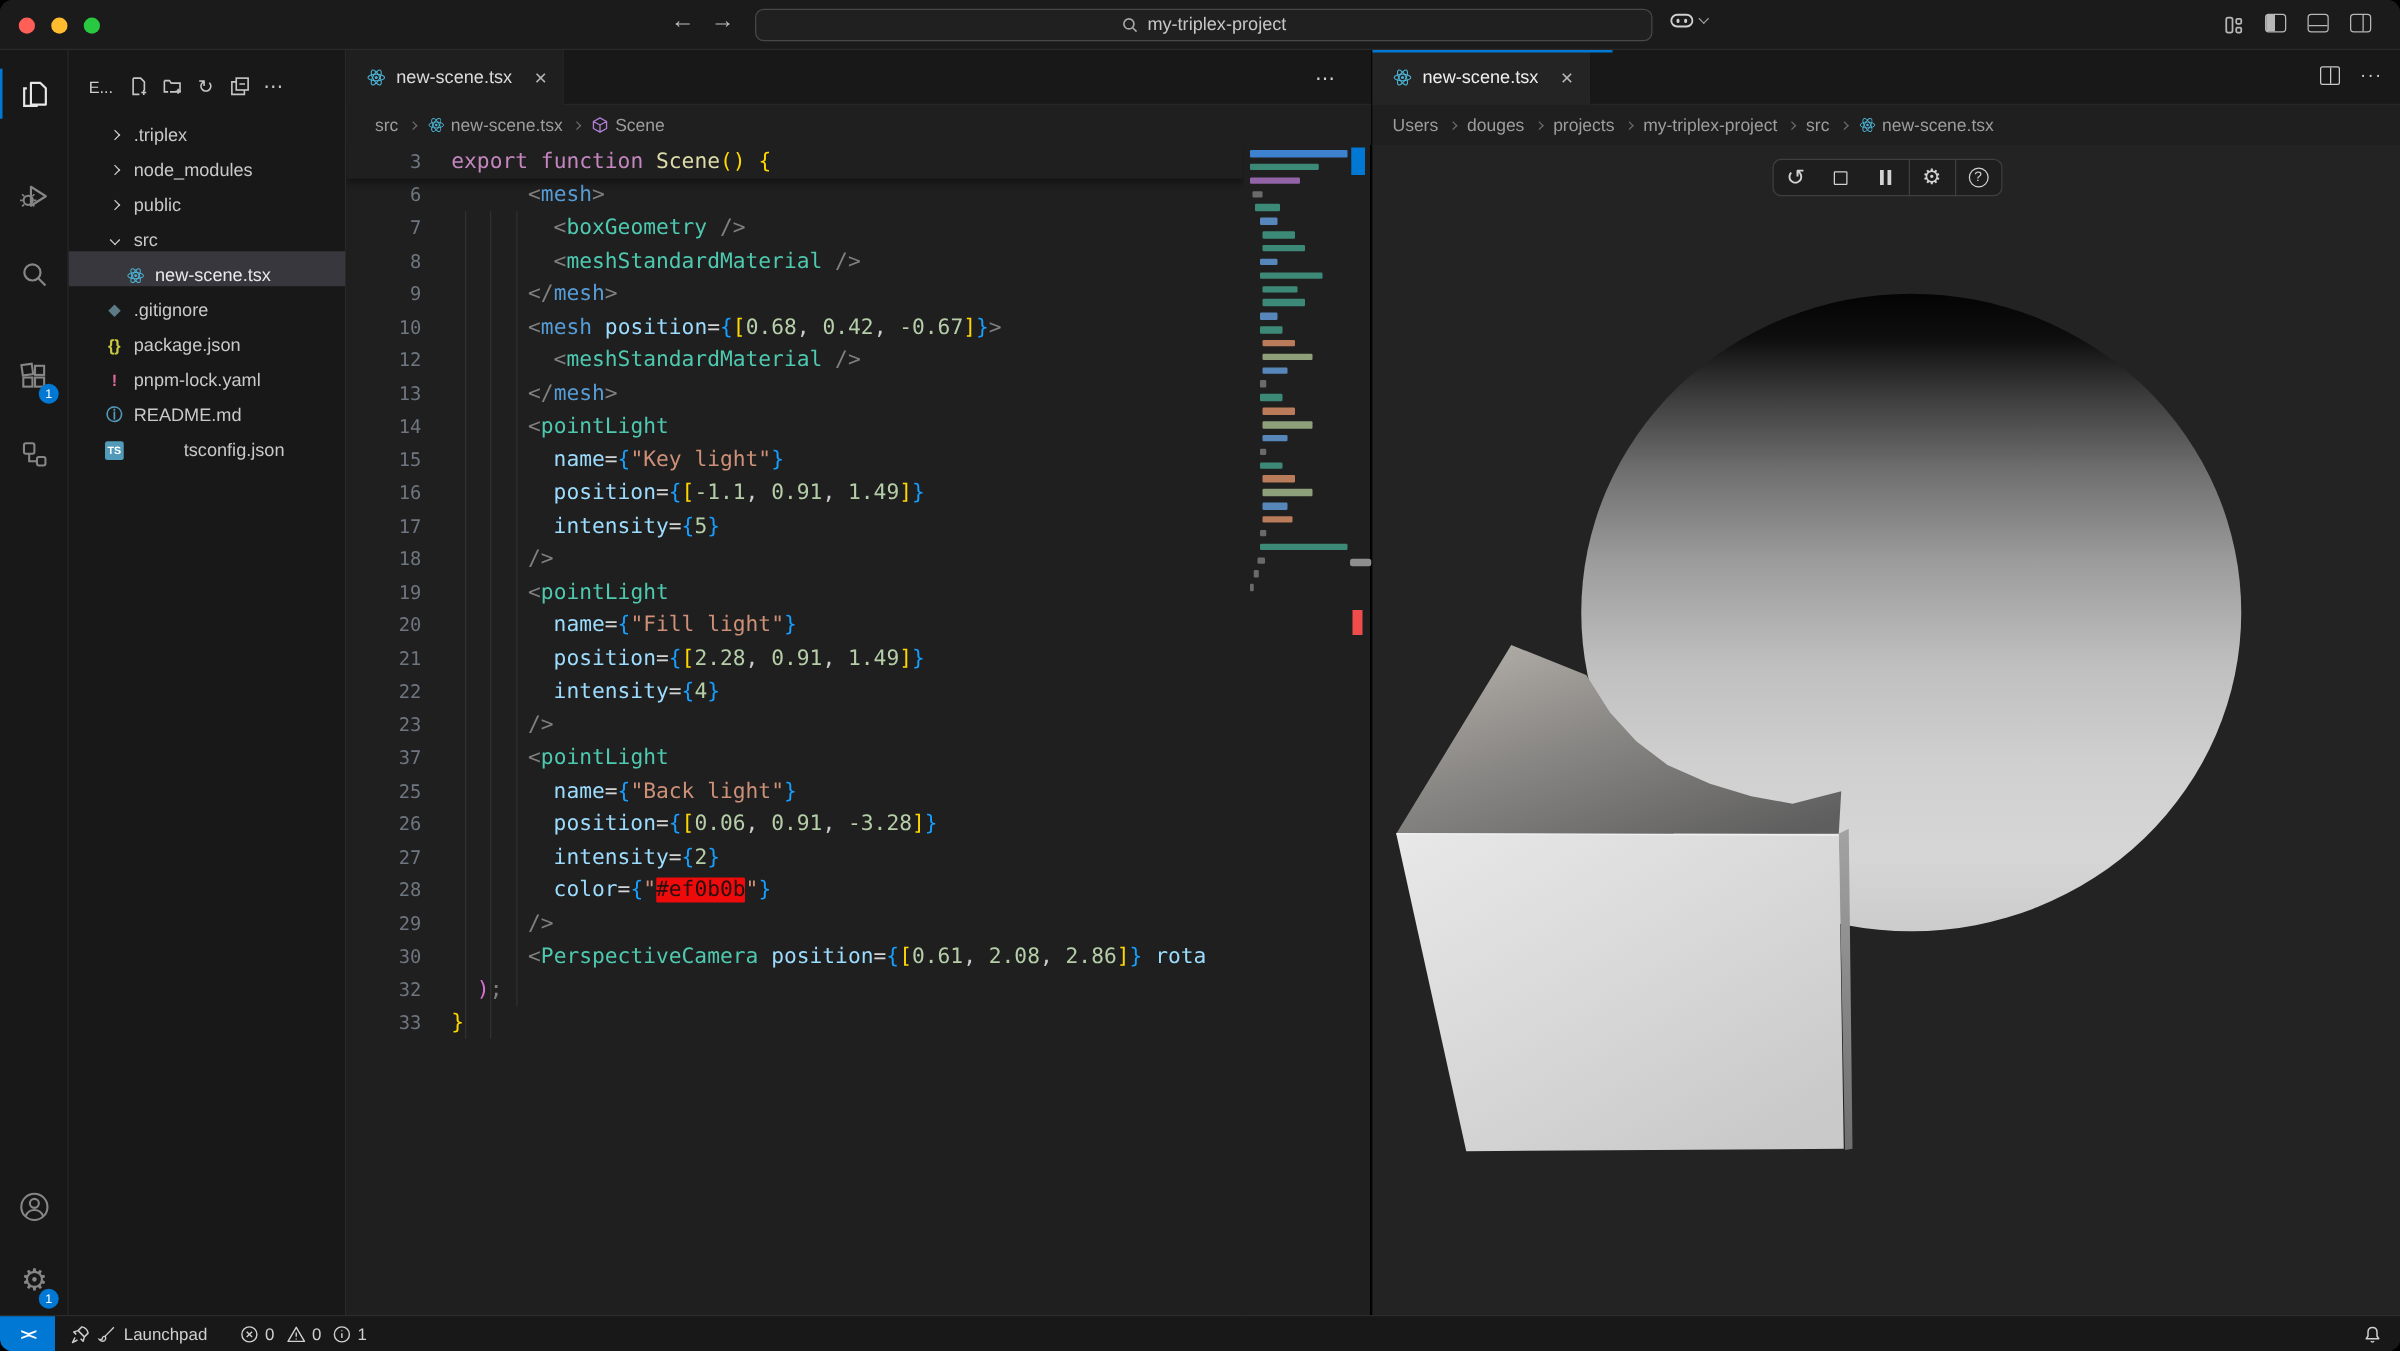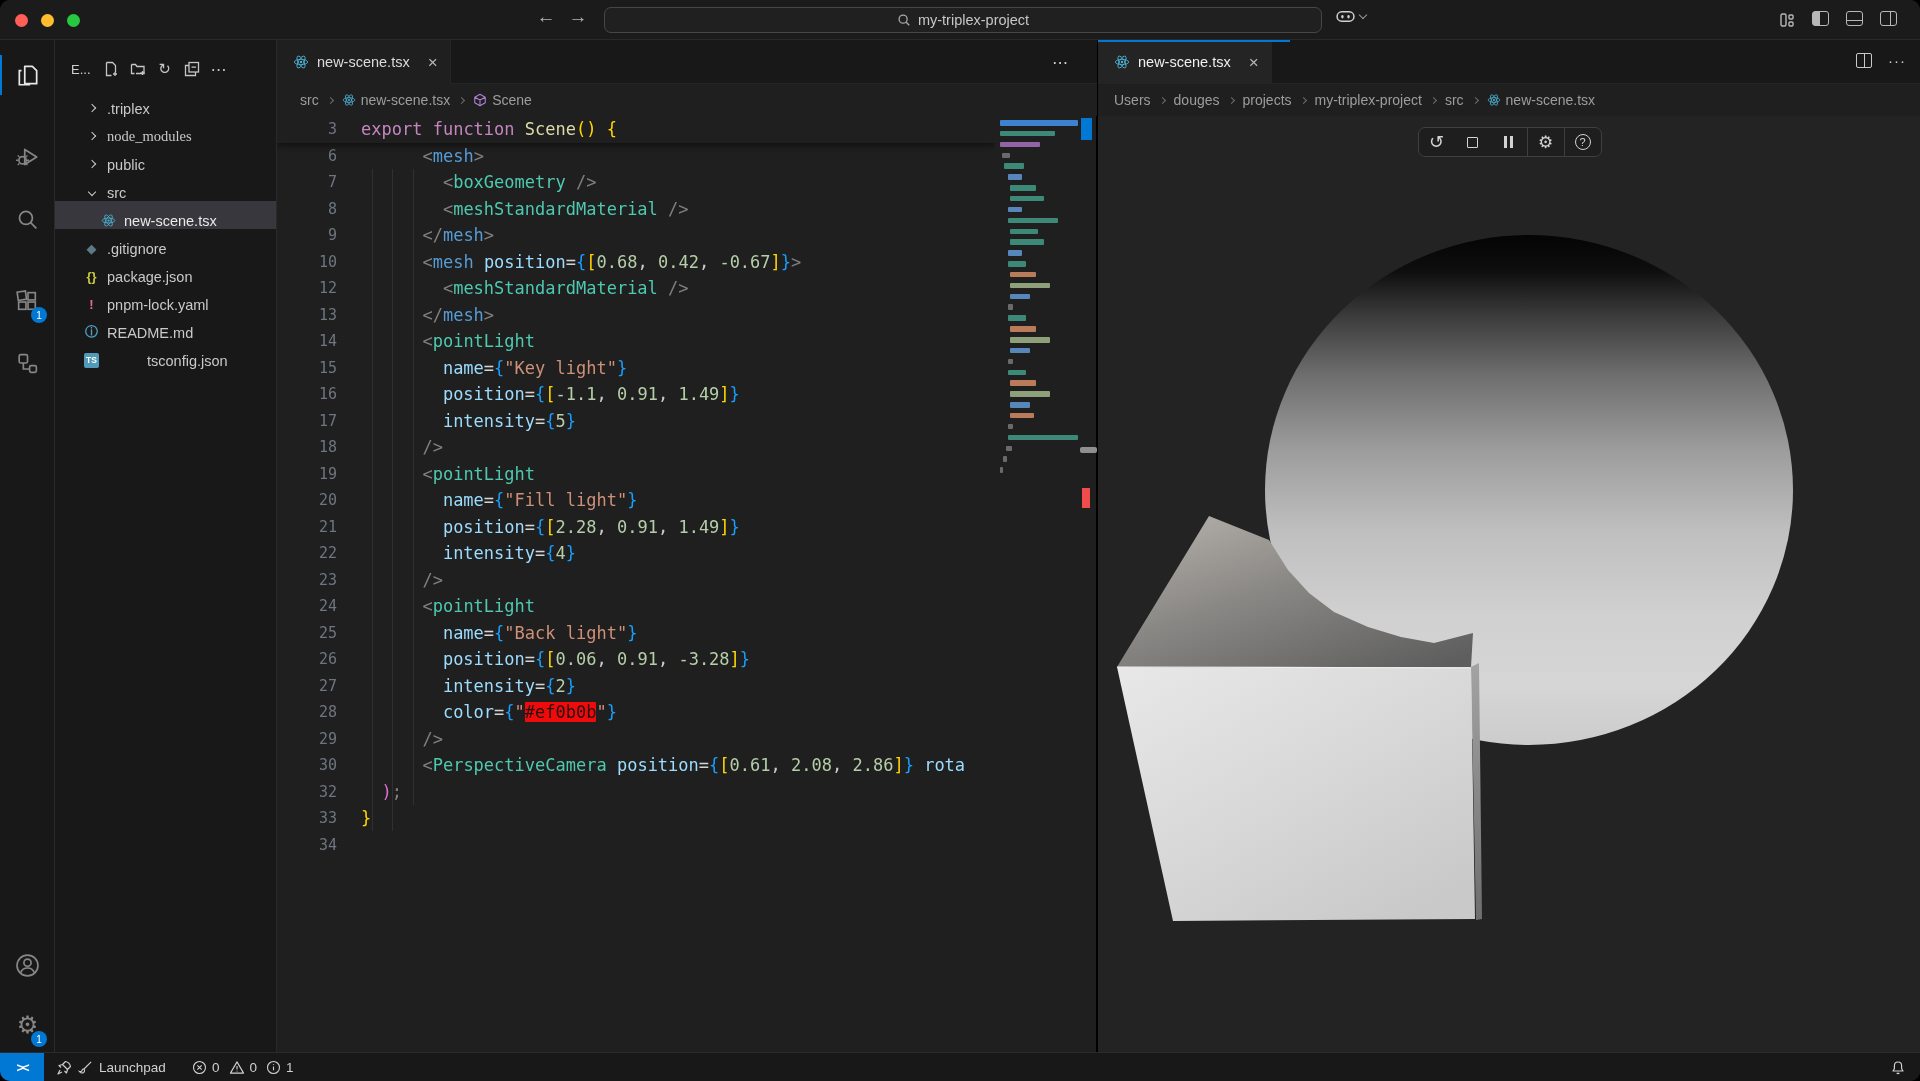--- a/index.html
+++ b/index.html
@@ -225,21 +225,21 @@
         </span>
       <span class="sb-action" style="font-size:16px">⋯</span>
     </div>
     <div id="tree">
         <div class="tree-row" style="padding-left: 28px;">
           <span class="tr-icon">
             <span class="chevron right"></span>
           </span>
           <span>.triplex</span>
         </div>
-        <div class="tree-row" style="padding-left: 28px; font-family: Liberation Serif, serif;">
+        <div class="tree-row" style="padding-left: 28px;">
           <span class="tr-icon">
             <span class="chevron right"></span>
           </span>
           <span>node_modules</span>
         </div>
         <div class="tree-row" style="padding-left: 28px;">
           <span class="tr-icon">
             <span class="chevron right"></span>
           </span>
           <span>public</span>
@@ -357,30 +357,29 @@
           <div class="code-line"><span class="ln">14</span><span class="lc"><span class="tk-d">      </span><span class="tk-p">&lt;</span><span class="tk-tt">pointLight</span></span></div>
           <div class="code-line"><span class="ln">15</span><span class="lc"><span class="tk-d">        </span><span class="tk-at">name</span><span class="tk-eq">=</span><span class="tk-b3">{</span><span class="tk-s">"Key light"</span><span class="tk-b3">}</span></span></div>
           <div class="code-line"><span class="ln">16</span><span class="lc"><span class="tk-d">        </span><span class="tk-at">position</span><span class="tk-eq">=</span><span class="tk-b3">{</span><span class="tk-b1">[</span><span class="tk-n2">-1.1</span><span class="tk-d">, </span><span class="tk-n2">0.91</span><span class="tk-d">, </span><span class="tk-n2">1.49</span><span class="tk-b1">]</span><span class="tk-b3">}</span></span></div>
           <div class="code-line"><span class="ln">17</span><span class="lc"><span class="tk-d">        </span><span class="tk-at">intensity</span><span class="tk-eq">=</span><span class="tk-b3">{</span><span class="tk-n2">5</span><span class="tk-b3">}</span></span></div>
           <div class="code-line"><span class="ln">18</span><span class="lc"><span class="tk-d">      </span><span class="tk-p">/&gt;</span></span></div>
           <div class="code-line"><span class="ln">19</span><span class="lc"><span class="tk-d">      </span><span class="tk-p">&lt;</span><span class="tk-tt">pointLight</span></span></div>
           <div class="code-line"><span class="ln">20</span><span class="lc"><span class="tk-d">        </span><span class="tk-at">name</span><span class="tk-eq">=</span><span class="tk-b3">{</span><span class="tk-s">"Fill light"</span><span class="tk-b3">}</span></span></div>
           <div class="code-line"><span class="ln">21</span><span class="lc"><span class="tk-d">        </span><span class="tk-at">position</span><span class="tk-eq">=</span><span class="tk-b3">{</span><span class="tk-b1">[</span><span class="tk-n2">2.28</span><span class="tk-d">, </span><span class="tk-n2">0.91</span><span class="tk-d">, </span><span class="tk-n2">1.49</span><span class="tk-b1">]</span><span class="tk-b3">}</span></span></div>
           <div class="code-line"><span class="ln">22</span><span class="lc"><span class="tk-d">        </span><span class="tk-at">intensity</span><span class="tk-eq">=</span><span class="tk-b3">{</span><span class="tk-n2">4</span><span class="tk-b3">}</span></span></div>
           <div class="code-line"><span class="ln">23</span><span class="lc"><span class="tk-d">      </span><span class="tk-p">/&gt;</span></span></div>
-          <div class="code-line"><span class="ln">24</span><span class="lc"><span class="tk-d">      </span><span class="tk-p">&lt;</span><span class="tk-tt">pointLight</span></span></div>
+          <div class="code-line"><span class="ln">37</span><span class="lc"><span class="tk-d">      </span><span class="tk-p">&lt;</span><span class="tk-tt">pointLight</span></span></div>
           <div class="code-line"><span class="ln">25</span><span class="lc"><span class="tk-d">        </span><span class="tk-at">name</span><span class="tk-eq">=</span><span class="tk-b3">{</span><span class="tk-s">"Back light"</span><span class="tk-b3">}</span></span></div>
           <div class="code-line"><span class="ln">26</span><span class="lc"><span class="tk-d">        </span><span class="tk-at">position</span><span class="tk-eq">=</span><span class="tk-b3">{</span><span class="tk-b1">[</span><span class="tk-n2">0.06</span><span class="tk-d">, </span><span class="tk-n2">0.91</span><span class="tk-d">, </span><span class="tk-n2">-3.28</span><span class="tk-b1">]</span><span class="tk-b3">}</span></span></div>
           <div class="code-line"><span class="ln">27</span><span class="lc"><span class="tk-d">        </span><span class="tk-at">intensity</span><span class="tk-eq">=</span><span class="tk-b3">{</span><span class="tk-n2">2</span><span class="tk-b3">}</span></span></div>
           <div class="code-line"><span class="ln">28</span><span class="lc"><span class="tk-d">        </span><span class="tk-at">color</span><span class="tk-eq">=</span><span class="tk-b3">{</span><span class="tk-s">"</span><span class="tk-sw">#ef0b0b</span><span class="tk-s">"</span><span class="tk-b3">}</span></span></div>
           <div class="code-line"><span class="ln">29</span><span class="lc"><span class="tk-d">      </span><span class="tk-p">/&gt;</span></span></div>
           <div class="code-line"><span class="ln">30</span><span class="lc"><span class="tk-d">      </span><span class="tk-p">&lt;</span><span class="tk-tt">PerspectiveCamera</span><span class="tk-d"> </span><span class="tk-at">position</span><span class="tk-eq">=</span><span class="tk-b3">{</span><span class="tk-b1">[</span><span class="tk-n2">0.61</span><span class="tk-d">, </span><span class="tk-n2">2.08</span><span class="tk-d">, </span><span class="tk-n2">2.86</span><span class="tk-b1">]</span><span class="tk-b3">}</span><span class="tk-d"> </span><span class="tk-at">rota</span></span></div>
           <div class="code-line"><span class="ln">32</span><span class="lc"><span class="tk-d">  </span><span class="tk-b2">)</span><span class="tk-p">;</span></span></div>
           <div class="code-line"><span class="ln">33</span><span class="lc"><span class="tk-b1">}</span></span></div>
-          <div class="code-line"><span class="ln">34</span><span class="lc"></span></div>
         </div>
     </div>
 
     <div id="minimap">
         <div class="mm-bar" style="left: 5px; top: 4px; width: 78px; background: rgb(63, 135, 217);"></div>
         <div class="mm-bar" style="left: 5px; top: 14.85px; width: 55px; background: rgb(63, 143, 125);"></div>
         <div class="mm-bar" style="left: 5px; top: 25.7px; width: 40px; background: rgb(154, 103, 176);"></div>
         <div class="mm-bar" style="left: 7px; top: 36.55px; width: 8px; background: rgb(111, 111, 111);"></div>
         <div class="mm-bar" style="left: 9px; top: 47.4px; width: 20px; background: rgb(63, 143, 125);"></div>
         <div class="mm-bar" style="left: 13px; top: 58.25px; width: 14px; background: rgb(91, 140, 196);"></div>

